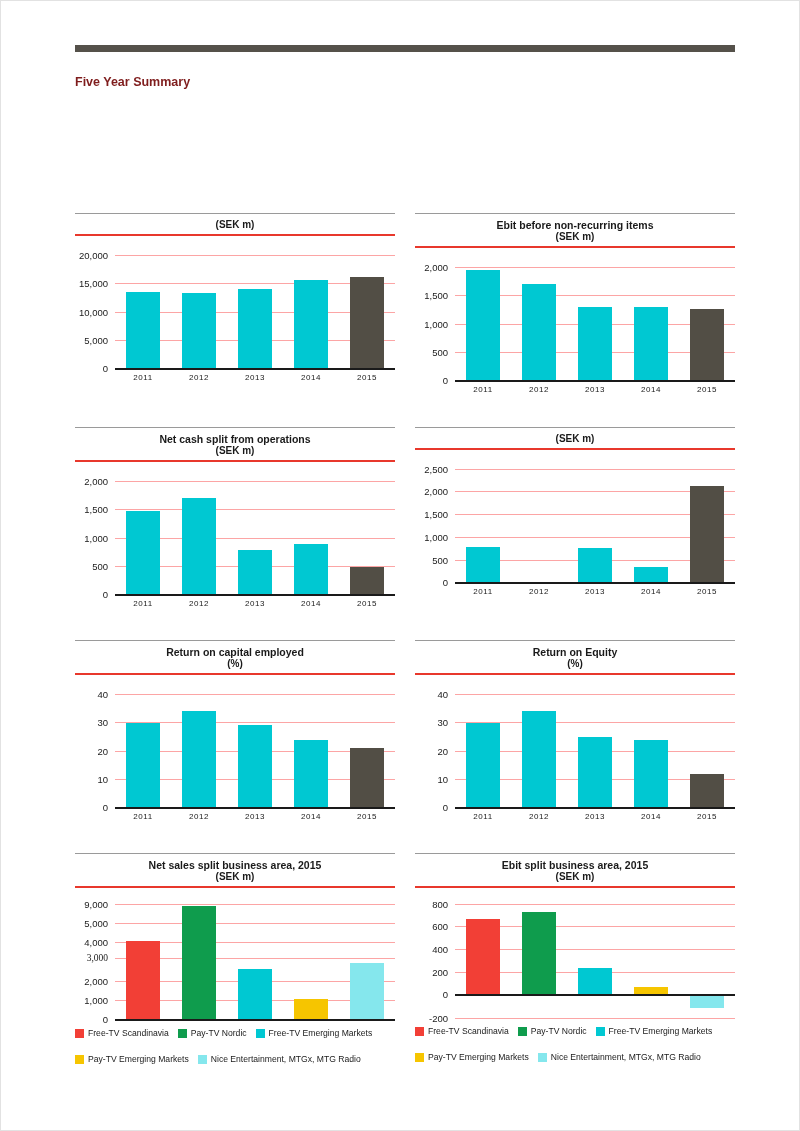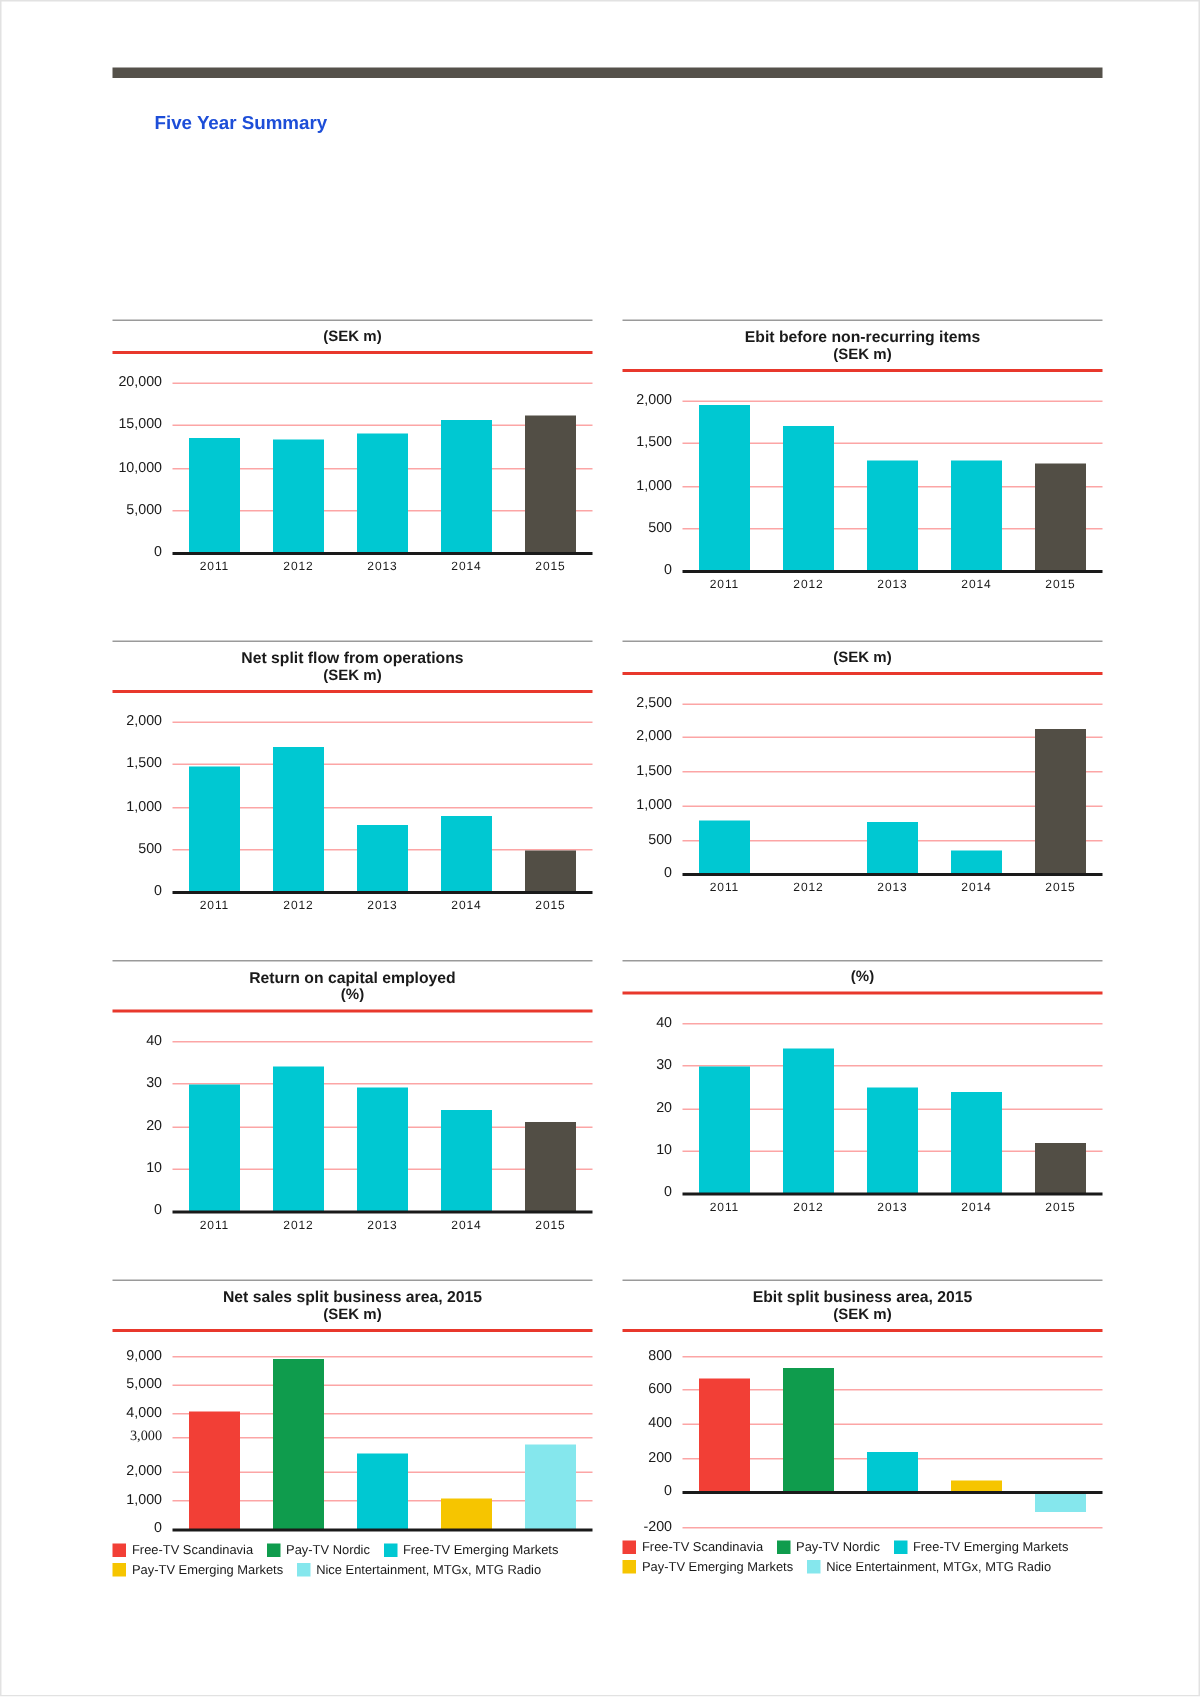--- a/index.html
+++ b/index.html
@@ -26,38 +26,38 @@
   .plot{position:relative;margin-left:40px;margin-top:19px;height:114px;}
   .chart[data-chart="6"] .plot{margin-top:16px;height:116px;}
   .chart[data-chart="7"] .plot{margin-top:16px;height:114px;}
   .gridline{position:absolute;left:0;right:0;height:1px;background:#fca5a5;}
   .gridline.zero{height:2px;background:#1a1a1a;z-index:3;}
   .ytick{position:absolute;right:calc(100% + 7px);transform:translateY(-50%);
          font-size:9.5px;white-space:nowrap;color:#1a1a1a;}
   .bar{position:absolute;z-index:2;}
   .xlabels{display:flex;margin-left:40px;margin-top:4px;}
   .xlabels span{flex:1;text-align:center;font-size:8px;letter-spacing:0.6px;color:#1a1a1a;}
-  .legend{margin-top:8px;display:flex;flex-wrap:wrap;row-gap:3px;}
+  .legend{margin-top:8px;display:flex;flex-wrap:wrap;row-gap:16px;}
   .legend-item{display:flex;align-items:center;margin-right:9px;white-space:nowrap;}
   .legend-swatch{width:9px;height:9px;margin-right:4px;flex:none;}
   .legend-label{font-size:8.6px;color:#1a1a1a;}
   .footer{position:absolute;left:75px;top:1082px;width:660px;display:flex;
           justify-content:space-between;align-items:baseline;font-size:11px;}
   .footer-left{font-weight:bold;}
   .footer-right{display:flex;gap:16px;align-items:baseline;}
   .footer-page{font-weight:bold;}
 </style>
 </head>
 <body>
 
 <div class="page">
 
   <div class="topbar" style="background: rgb(85, 81, 74);"></div>
 
-  <h1 class="page-title" style="color: #1d4ed8; margin-left: 28px;">Five Year Summary</h1>
+  <h1 class="page-title" style="color: #7f1d1d;">Five Year Summary</h1>
 
   <section class="chart" data-chart="0">
     <div class="chart-head">
       <div class="chart-subtitle">(SEK m)</div>
       <div class="red-rule" style="background: rgb(232, 56, 44);"></div>
     </div>
     <div class="plot">
         <div class="gridline zero" style="bottom: -1px;">
           <span class="ytick">0</span>
         </div>
@@ -120,21 +120,21 @@
         <span>2011</span>
         <span>2012</span>
         <span>2013</span>
         <span>2014</span>
         <span>2015</span>
       </div>
   </section>
 
   <section class="chart" data-chart="2">
     <div class="chart-head">
-      <div class="chart-title">Net split flow from operations</div>
+      <div class="chart-title">Net cash split from operations</div>
       <div class="chart-subtitle">(SEK m)</div>
       <div class="red-rule" style="background: rgb(232, 56, 44);"></div>
     </div>
     <div class="plot">
         <div class="gridline zero" style="bottom: -1px;">
           <span class="ytick">0</span>
         </div>
         <div class="gridline" style="bottom: 28px;">
           <span class="ytick">500</span>
         </div>
@@ -233,20 +233,21 @@
         <span>2011</span>
         <span>2012</span>
         <span>2013</span>
         <span>2014</span>
         <span>2015</span>
       </div>
   </section>
 
   <section class="chart" data-chart="5">
     <div class="chart-head">
+      <div class="chart-title">Return on Equity</div>
       <div class="chart-subtitle">(%)</div>
       <div class="red-rule" style="background: rgb(232, 56, 44);"></div>
     </div>
     <div class="plot">
         <div class="gridline zero" style="bottom: -1px;">
           <span class="ytick">0</span>
         </div>
         <div class="gridline" style="bottom: 28px;">
           <span class="ytick">10</span>
         </div>

